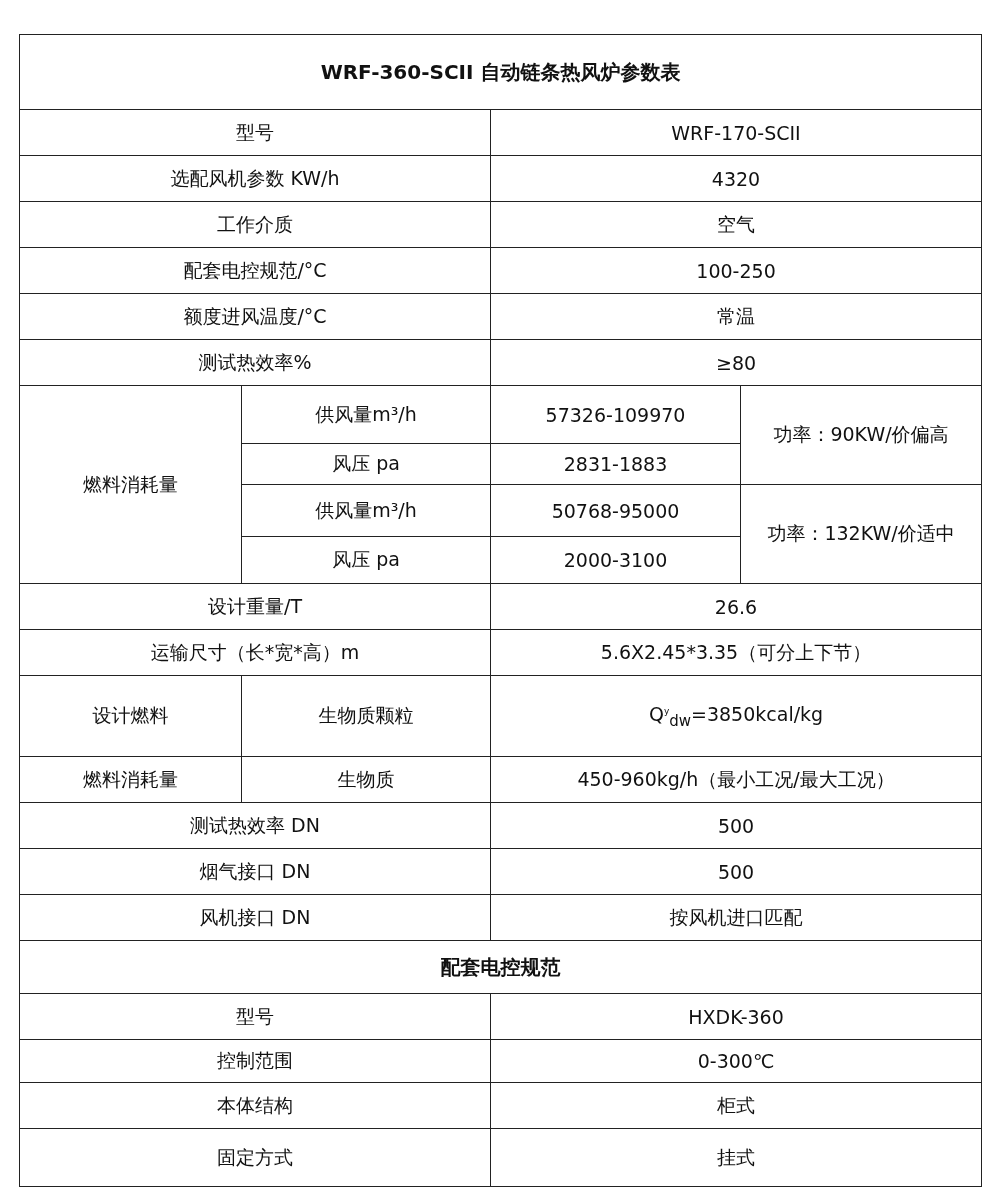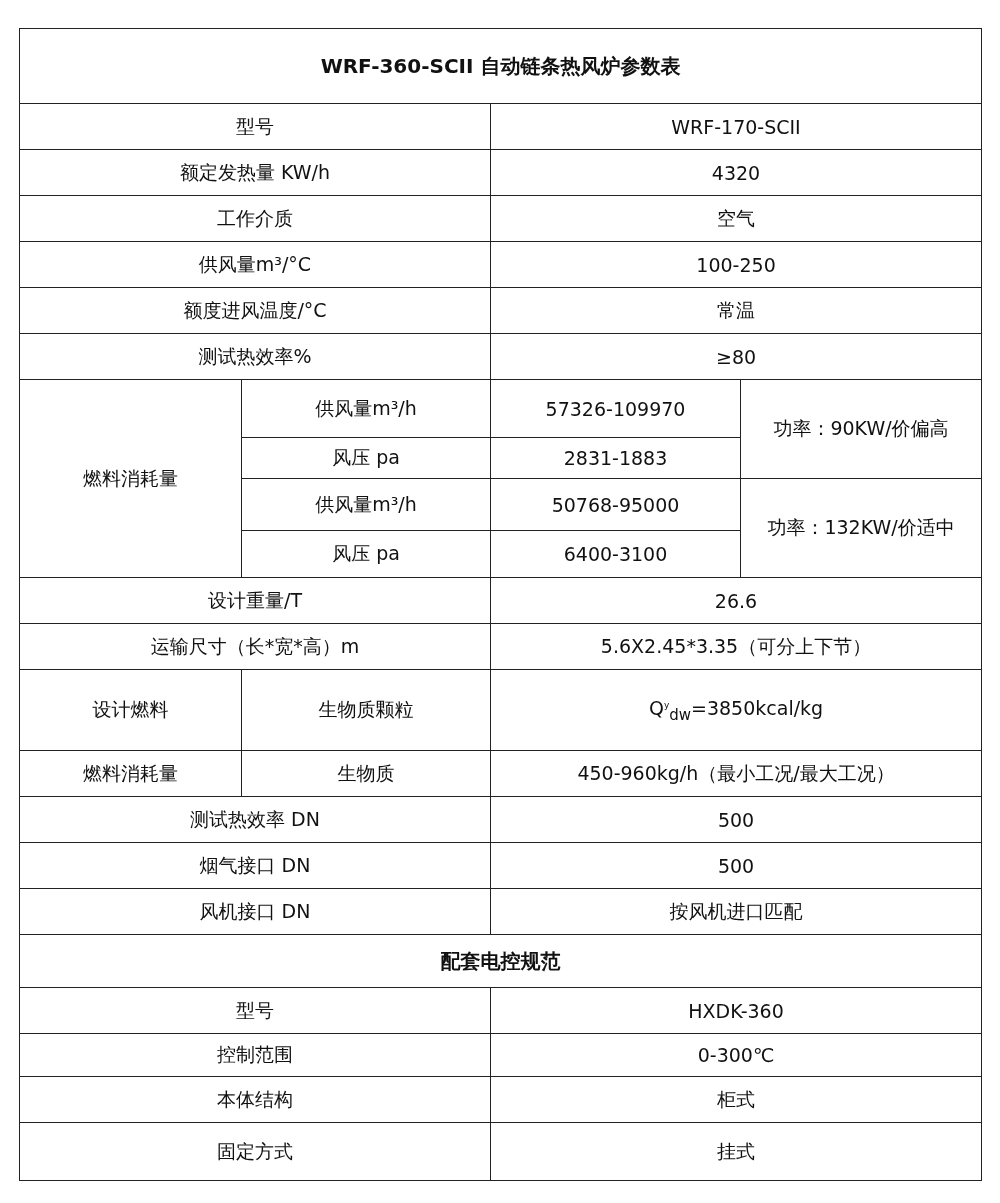--- a/index.html
+++ b/index.html
@@ -1,17 +1,17 @@
 <!DOCTYPE html>
 <html><head>
 <meta charset="utf-8">
 <style>
   html, body { margin:0; padding:0; background:#fff; }
   body { width:1000px; height:1203px; position:relative; font-family:"DejaVu Sans","Liberation Sans",sans-serif; color:#111; }
-  table { position:absolute; left:19px; top:28px; width:962px; border-collapse:collapse; table-layout:fixed; }
+  table { position:absolute; left:19px; top:34px; width:962px; border-collapse:collapse; table-layout:fixed; }
   td { border:1.5px solid #222; text-align:center; vertical-align:middle; font-size:19px; padding:0; }
   td.title { font-weight:bold; font-size:20px; }
   sup { font-size:9px; }
   sub { font-size:15px; }
 </style>
 </head>
 <body>
 
 <table>
   <colgroup>
@@ -22,29 +22,29 @@
     </colgroup>
   <tbody>
       <tr style="height:75px">
         <td colspan="4" class="title">WRF-360-SCII 自动链条热风炉参数表</td>
       </tr>
   <tr style="height:46px">
         <td colspan="2">型号</td>
         <td colspan="2">WRF-170-SCII</td>
       </tr>
   <tr style="height:46px">
-        <td colspan="2">额定发热量 KW/h</td>
+        <td colspan="2">选配风机参数 KW/h</td>
         <td colspan="2">4320</td>
       </tr>
   <tr style="height:46px">
         <td colspan="2">工作介质</td>
         <td colspan="2">空气</td>
       </tr>
   <tr style="height:46px">
-        <td colspan="2">供风量m³/°C</td>
+        <td colspan="2">配套电控规范/°C</td>
         <td colspan="2">100-250</td>
       </tr>
   <tr style="height:46px">
         <td colspan="2">额度进风温度/°C</td>
         <td colspan="2">常温</td>
       </tr>
   <tr style="height:46px">
         <td colspan="2">测试热效率%</td>
         <td colspan="2">≥80</td>
       </tr>
@@ -59,21 +59,21 @@
     <td>风压 pa</td>
     <td>2831-1883</td>
   </tr>
   <tr style="height:52px">
     <td>供风量m³/h</td>
     <td>50768-95000</td>
     <td rowspan="2">功率：132KW/价适中</td>
   </tr>
   <tr style="height:47px">
     <td>风压 pa</td>
-    <td>6400-3100</td>
+    <td>2000-3100</td>
   </tr>
 
   <tr style="height:46px">
         <td colspan="2">设计重量/T</td>
         <td colspan="2">26.6</td>
       </tr>
   <tr style="height:46px">
         <td colspan="2">运输尺寸（长*宽*高）m</td>
         <td colspan="2">5.6X2.45*3.35（可分上下节）</td>
       </tr>

